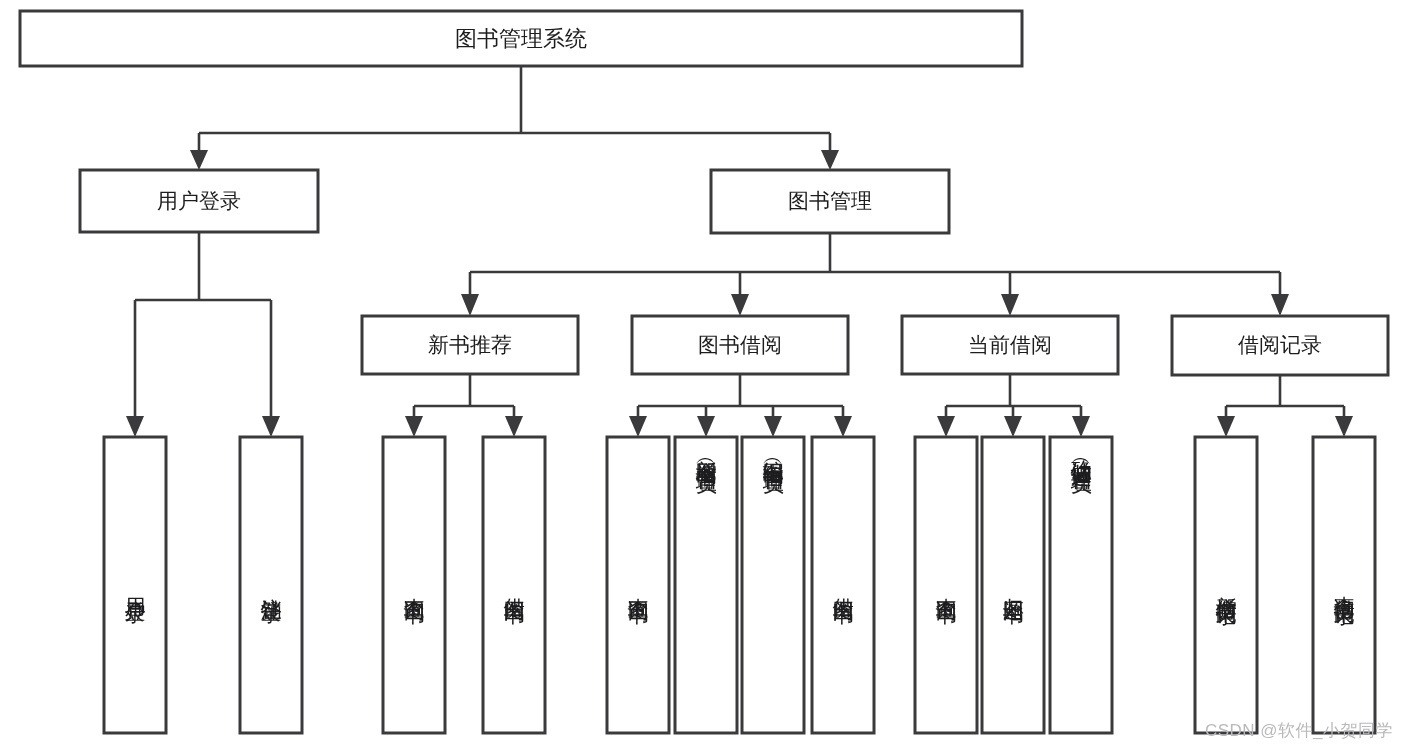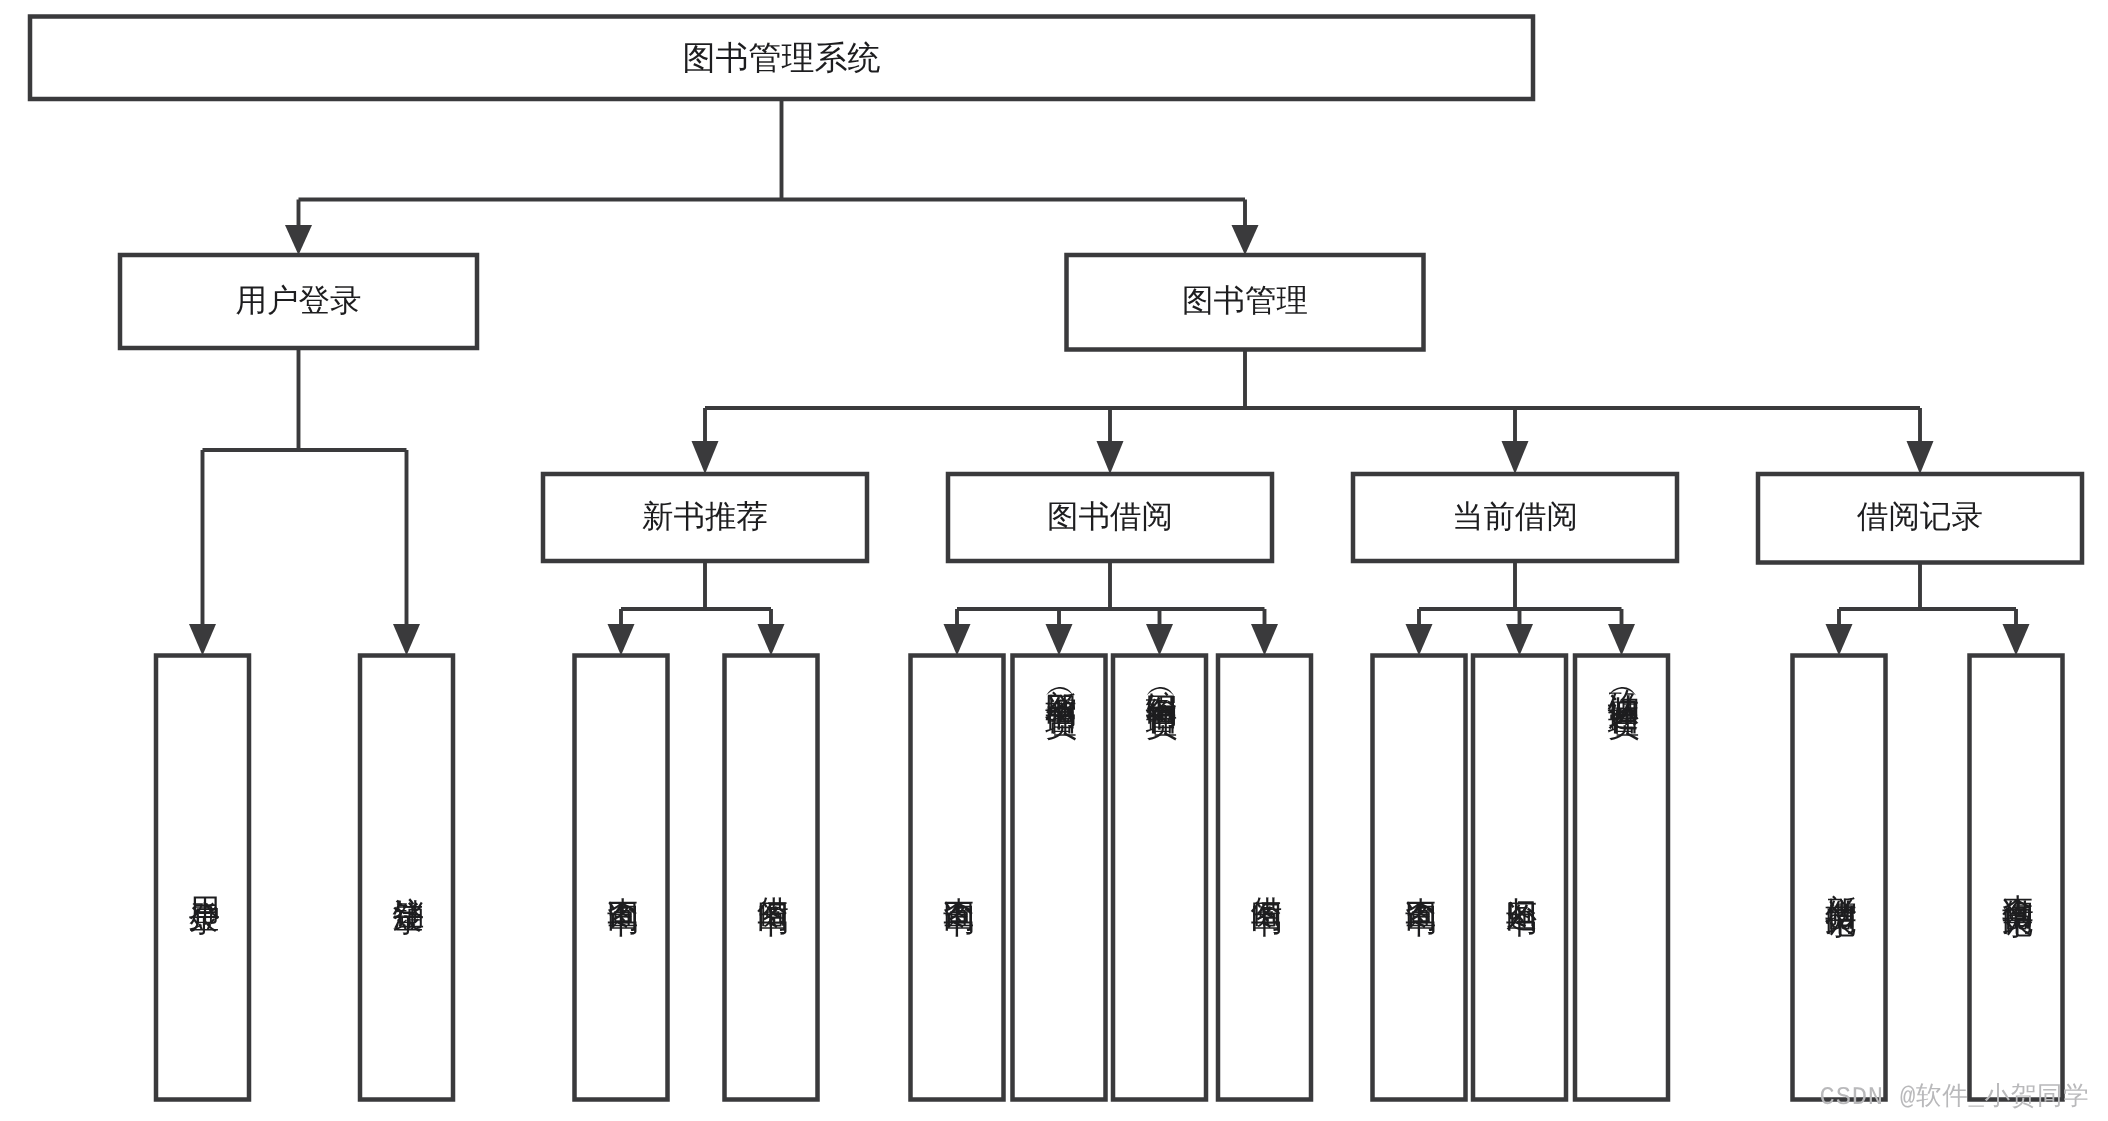--- a/index.html
+++ b/index.html
@@ -68,21 +68,21 @@
     line-height: 1.08;
     letter-spacing: 2px;
     color: #1d1d1f;
     white-space: nowrap;
     text-align: center;
   }
   #watermark {
     position: absolute;
     right: 12px;
     bottom: 5px;
-    font-family: Liberation Mono, monospace;
+    font-family: Liberation Sans, sans-serif;
     font-size: 17px;
     color: #b9b9bb;
     letter-spacing: 0.5px;
     white-space: nowrap;
   }
 </style>
 </head>
 <body>
 
 <div id="diagram-root">

